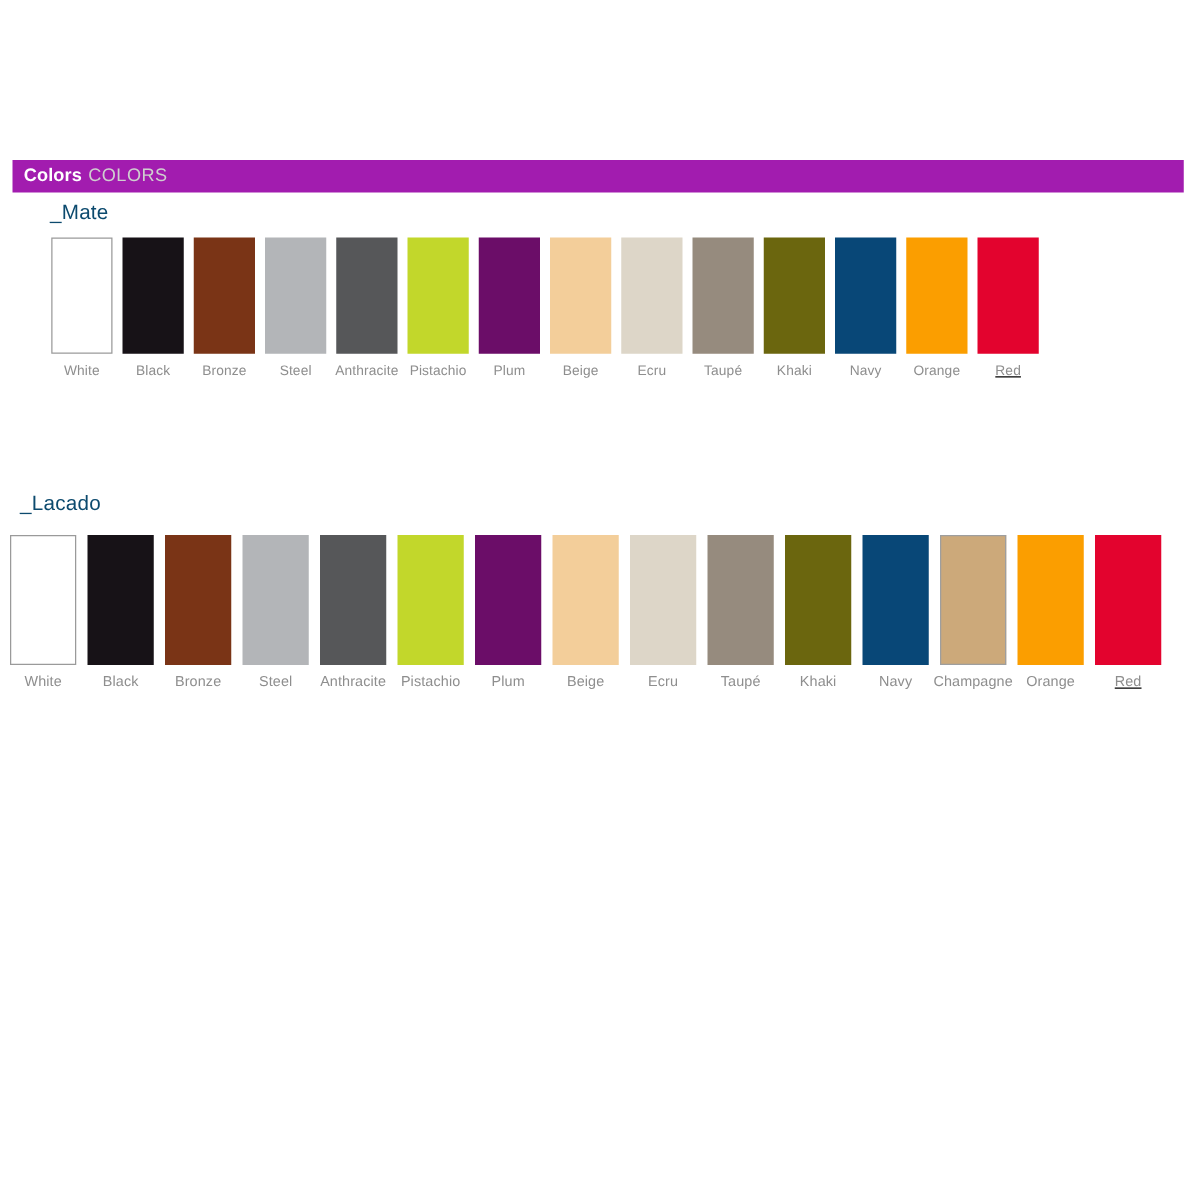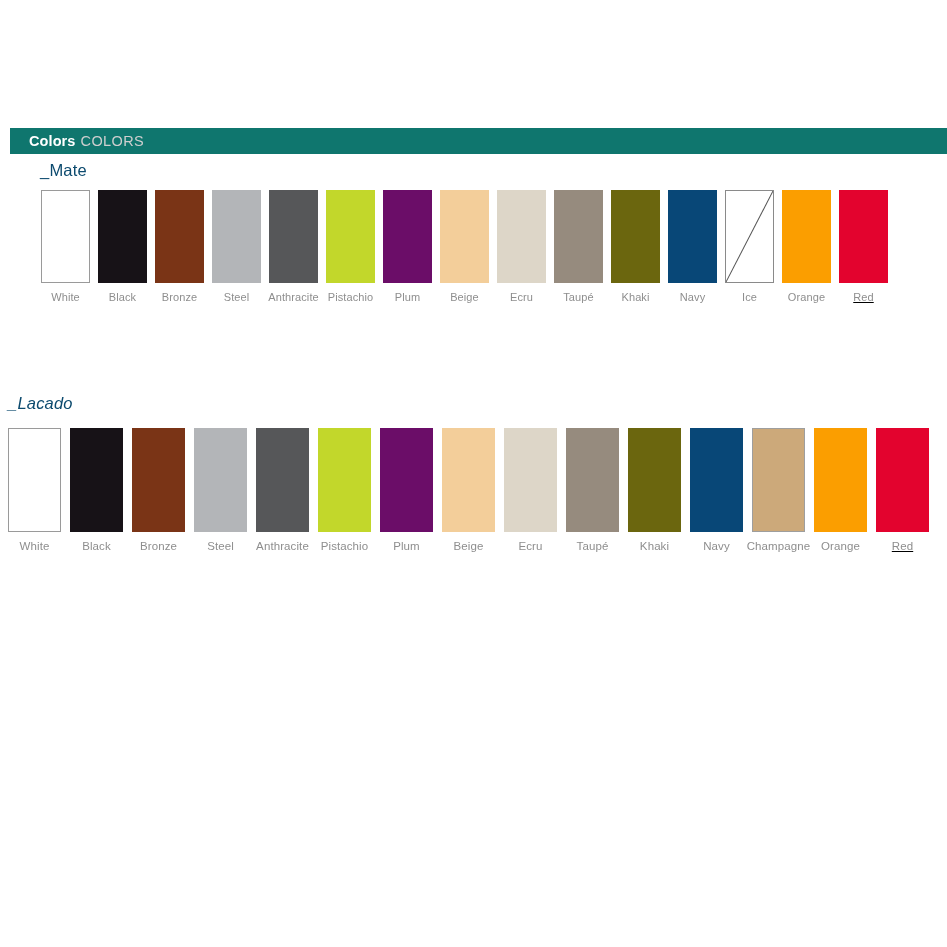--- a/index.html
+++ b/index.html
@@ -16,25 +16,25 @@
     position: relative;
   }
 
   
   .section-bar {
     position: absolute;
     left: 10px;
     top: 128px;
     width: 937px;
     height: 26px;
-    background: #0f766e;
+    background: #a21caf;
     display: flex;
     align-items: center;
     box-sizing: border-box;
-    padding-left: 19px;
+    padding-left: 9px;
   }
   .section-bar .title-bold {
     color: #ffffff;
     font-weight: bold;
     font-size: 14.5px;
     letter-spacing: 0.1px;
   }
   .section-bar .title-light {
     color: #cfcfcf;
     font-weight: normal;
@@ -46,21 +46,21 @@
   
   .group-heading {
     position: absolute;
     font-size: 16.5px;
     color: #0c4a6e;
     font-weight: normal;
     letter-spacing: 0.2px;
     white-space: nowrap;
   }
   #mate-heading  { left: 40px; top: 161px; }
-  #lacado-heading{ left: 8px;  top: 394px; font-style: italic; }
+  #lacado-heading{ left: 16px;  top: 394px; }
 
   
   .swatch-row {
     position: absolute;
     display: flex;
     align-items: flex-start;
   }
   #mate-row   { left: 41px; top: 190px; }
   #lacado-row { left: 8px;  top: 428px; }
 
@@ -154,28 +154,20 @@
     </div>
     <div class="swatch-cell">
       <div class="swatch-chip" style="background: rgb(107, 102, 14);"></div>
       <div class="swatch-label">Khaki</div>
     </div>
     <div class="swatch-cell">
       <div class="swatch-chip" style="background: rgb(8, 71, 119);"></div>
       <div class="swatch-label">Navy</div>
     </div>
     <div class="swatch-cell">
-      <div class="swatch-chip bordered" style="background: rgb(255, 255, 255); border: 1px solid rgb(138, 138, 138);">
-        <svg class="diag-line" viewBox="0 0 100 100" preserveAspectRatio="none">
-          <line x1="0" y1="100" x2="100" y2="0" stroke="#555" vector-effect="non-scaling-stroke" stroke-width="1"></line>
-        </svg>
-      </div>
-      <div class="swatch-label">Ice</div>
-    </div>
-    <div class="swatch-cell">
       <div class="swatch-chip" style="background: rgb(251, 158, 0);"></div>
       <div class="swatch-label">Orange</div>
     </div>
     <div class="swatch-cell">
       <div class="swatch-chip" style="background: rgb(227, 3, 46);"></div>
       <div class="swatch-label">Red</div>
     </div>
   </div>
 
 <div class="group-heading" id="lacado-heading">_Lacado</div>

